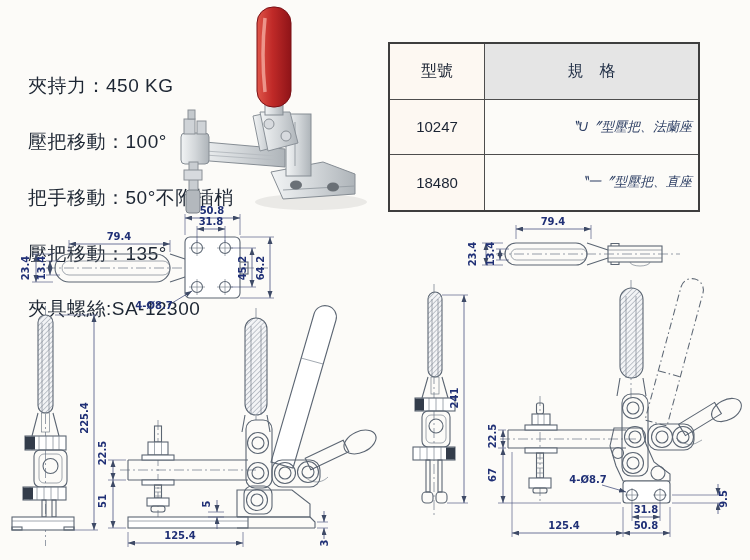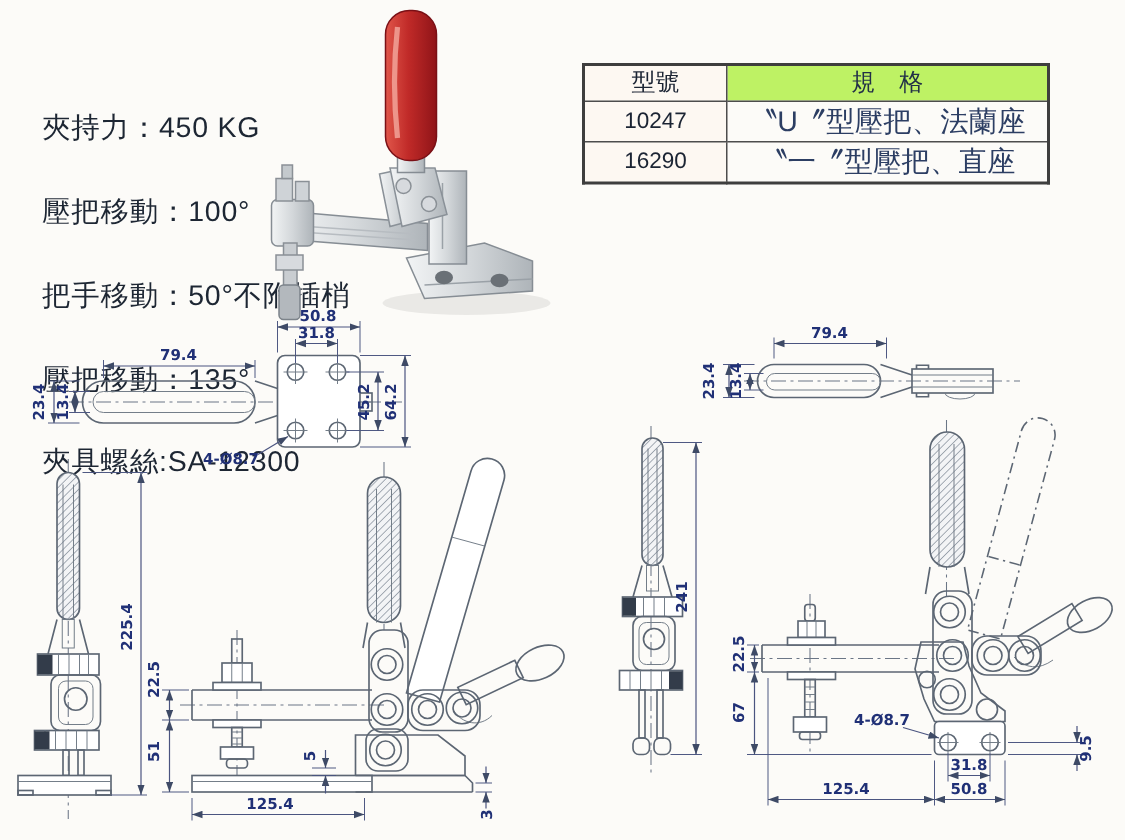--- a/index.html
+++ b/index.html
@@ -4,26 +4,26 @@
 <style>
   html,body{margin:0;padding:0;}
   .page{position:relative;width:750px;height:560px;background:#fcfbf8;overflow:hidden;
         font-family:"Liberation Sans","DejaVu Sans",sans-serif;}
   
   .specs{position:absolute;left:28px;top:40px;color:#1d2633;font-size:19px;line-height:18.6px;
          letter-spacing:.5px;white-space:pre;}
   
   .modtable{position:absolute;left:388px;top:42px;border-collapse:collapse;table-layout:fixed;
             width:312px;font-size:15px;}
-  .modtable td,.modtable th{border:1.6px solid #4d4d4d;padding:0 6px;height:22.5px;
+  .modtable td,.modtable th{border:1.6px solid #4d4d4d;padding:16px 6px;height:22.5px;
             text-align:center;font-weight:normal;}
   .modtable{border:2.2px solid #3e3e3e;}
-  .modtable th{background:#bef264;color:#223047;font-size:16px;}
+  .modtable th{background:#e5e5e5;color:#223047;font-size:16px;}
   .modtable .mcol{width:82px;color:#1b2433;background:#fdf8f2;}
-  .modtable .scol{text-align:center;color:#2c3e63;font-size:19px;}
+  .modtable .scol{text-align:right;color:#2c3e63;font-size:13px;font-style:italic;}
   
   svg.drw{position:absolute;overflow:visible;}
   .geo{fill:none;stroke:#5c6673;stroke-width:1.1;}
   .geof{fill:#ffffff;stroke:#5c6673;stroke-width:1.1;}
   .thin{fill:none;stroke:#707a86;stroke-width:.65;}
   .dark{fill:#333c4a;stroke:#333c4a;}
   .dim{fill:none;stroke:#4a5480;stroke-width:.8;}
   .ext{fill:none;stroke:#4a5480;stroke-width:.65;}
   .cl{fill:none;stroke:#6b7686;stroke-width:.7;stroke-dasharray:10 3 2 3;}
   .phantom{fill:none;stroke:#5c6673;stroke-width:1.05;stroke-dasharray:7 3 1.5 3;}
@@ -72,21 +72,21 @@
   <tbody>
         <tr>
     <th class="mcol">型號</th>
     <th>規　格</th>
   </tr>
   <tr>
     <td class="mcol">10247</td>
     <td class="scol">〝U〞型壓把、法蘭座</td>
   </tr>
   <tr>
-    <td class="mcol">16290</td>
+    <td class="mcol">18480</td>
     <td class="scol">〝一〞型壓把、直座</td>
   </tr>
 </tbody>
     </table>
 
 <svg class="drw" style="left:165px;top:4px" width="210" height="216" viewBox="0 0 210 216">
   <ellipse cx="146" cy="198" rx="56" ry="8" fill="#000" opacity=".07"></ellipse>
 
   <g>
     <path d="M106,168 L158,158 L190,170 L190,190 L118,195 z" fill="url(#metal)" stroke="#868d94" stroke-width="1"></path>

